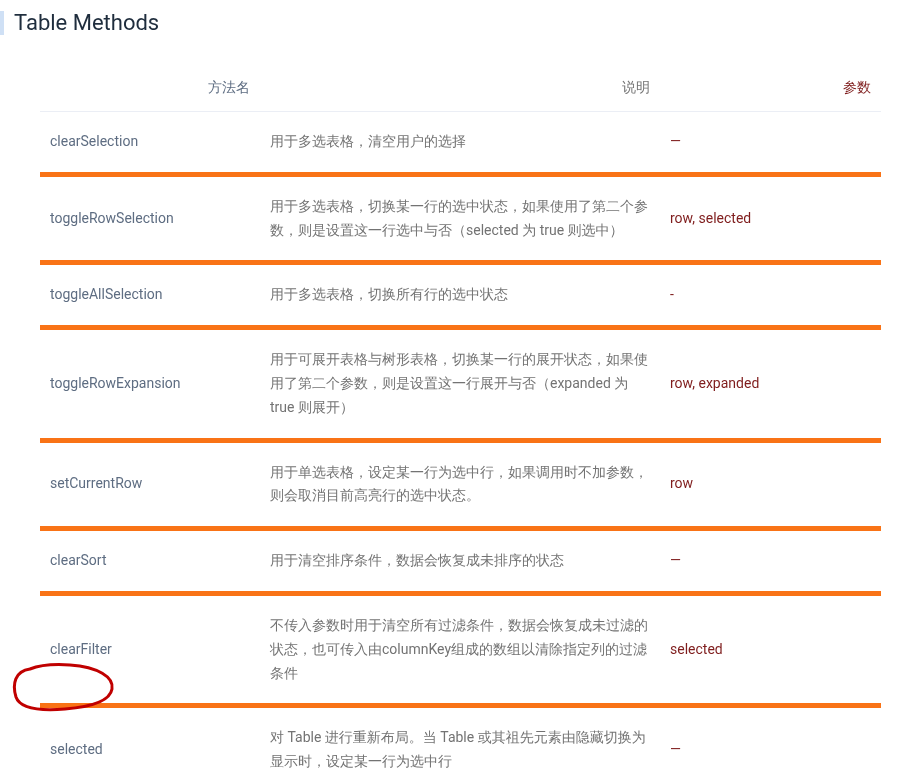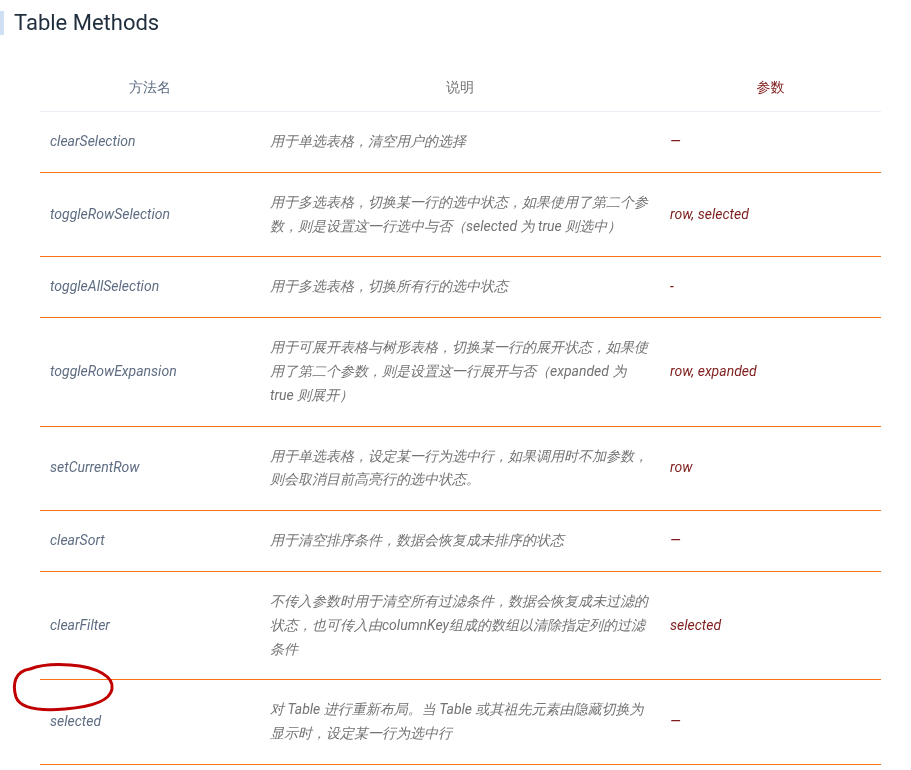--- a/index.html
+++ b/index.html
@@ -34,33 +34,32 @@
     .table-wrapper {
       padding: 0 30px 0 40px;
       position: relative;
     }
     table {
       width: 100%;
       border-collapse: collapse;
       font-size: 14px;
     }
     thead th {
-      text-align: center;
+      text-align: right;
       font-weight: 400;
       color: #909399;
       padding: 14px 10px;
       border-bottom: 1px solid #ebeef5;
     }
     tbody td {
       padding: 18px 10px;
-      border-bottom: 1px solid #f97316;
+      border-bottom: 5px solid #f97316;
       vertical-align: middle;
       color: #5e6d82;
       line-height: 1.7;
-      font-style: italic;
     }
     .col-name {
       width: 220px;
       color: #5e6d82;
     }
     .col-desc {
       width: 400px;
       color: #737373;
     }
     .col-params {
@@ -92,21 +91,21 @@
     <thead>
       <tr>
         <th class="col-name">方法名</th>
         <th class="col-desc">说明</th>
         <th class="col-params">参数</th>
       </tr>
     </thead>
     <tbody>
       <tr>
         <td class="col-name">clearSelection</td>
-        <td class="col-desc">用于单选表格，清空用户的选择</td>
+        <td class="col-desc">用于多选表格，清空用户的选择</td>
         <td class="col-params">—</td>
       </tr>
       <tr>
         <td class="col-name">toggleRowSelection</td>
         <td class="col-desc">用于多选表格，切换某一行的选中状态，如果使用了第二个参数，则是设置这一行选中与否（selected 为 true 则选中）</td>
         <td class="col-params">row, selected</td>
       </tr>
       <tr>
         <td class="col-name">toggleAllSelection</td>
         <td class="col-desc">用于多选表格，切换所有行的选中状态</td>

